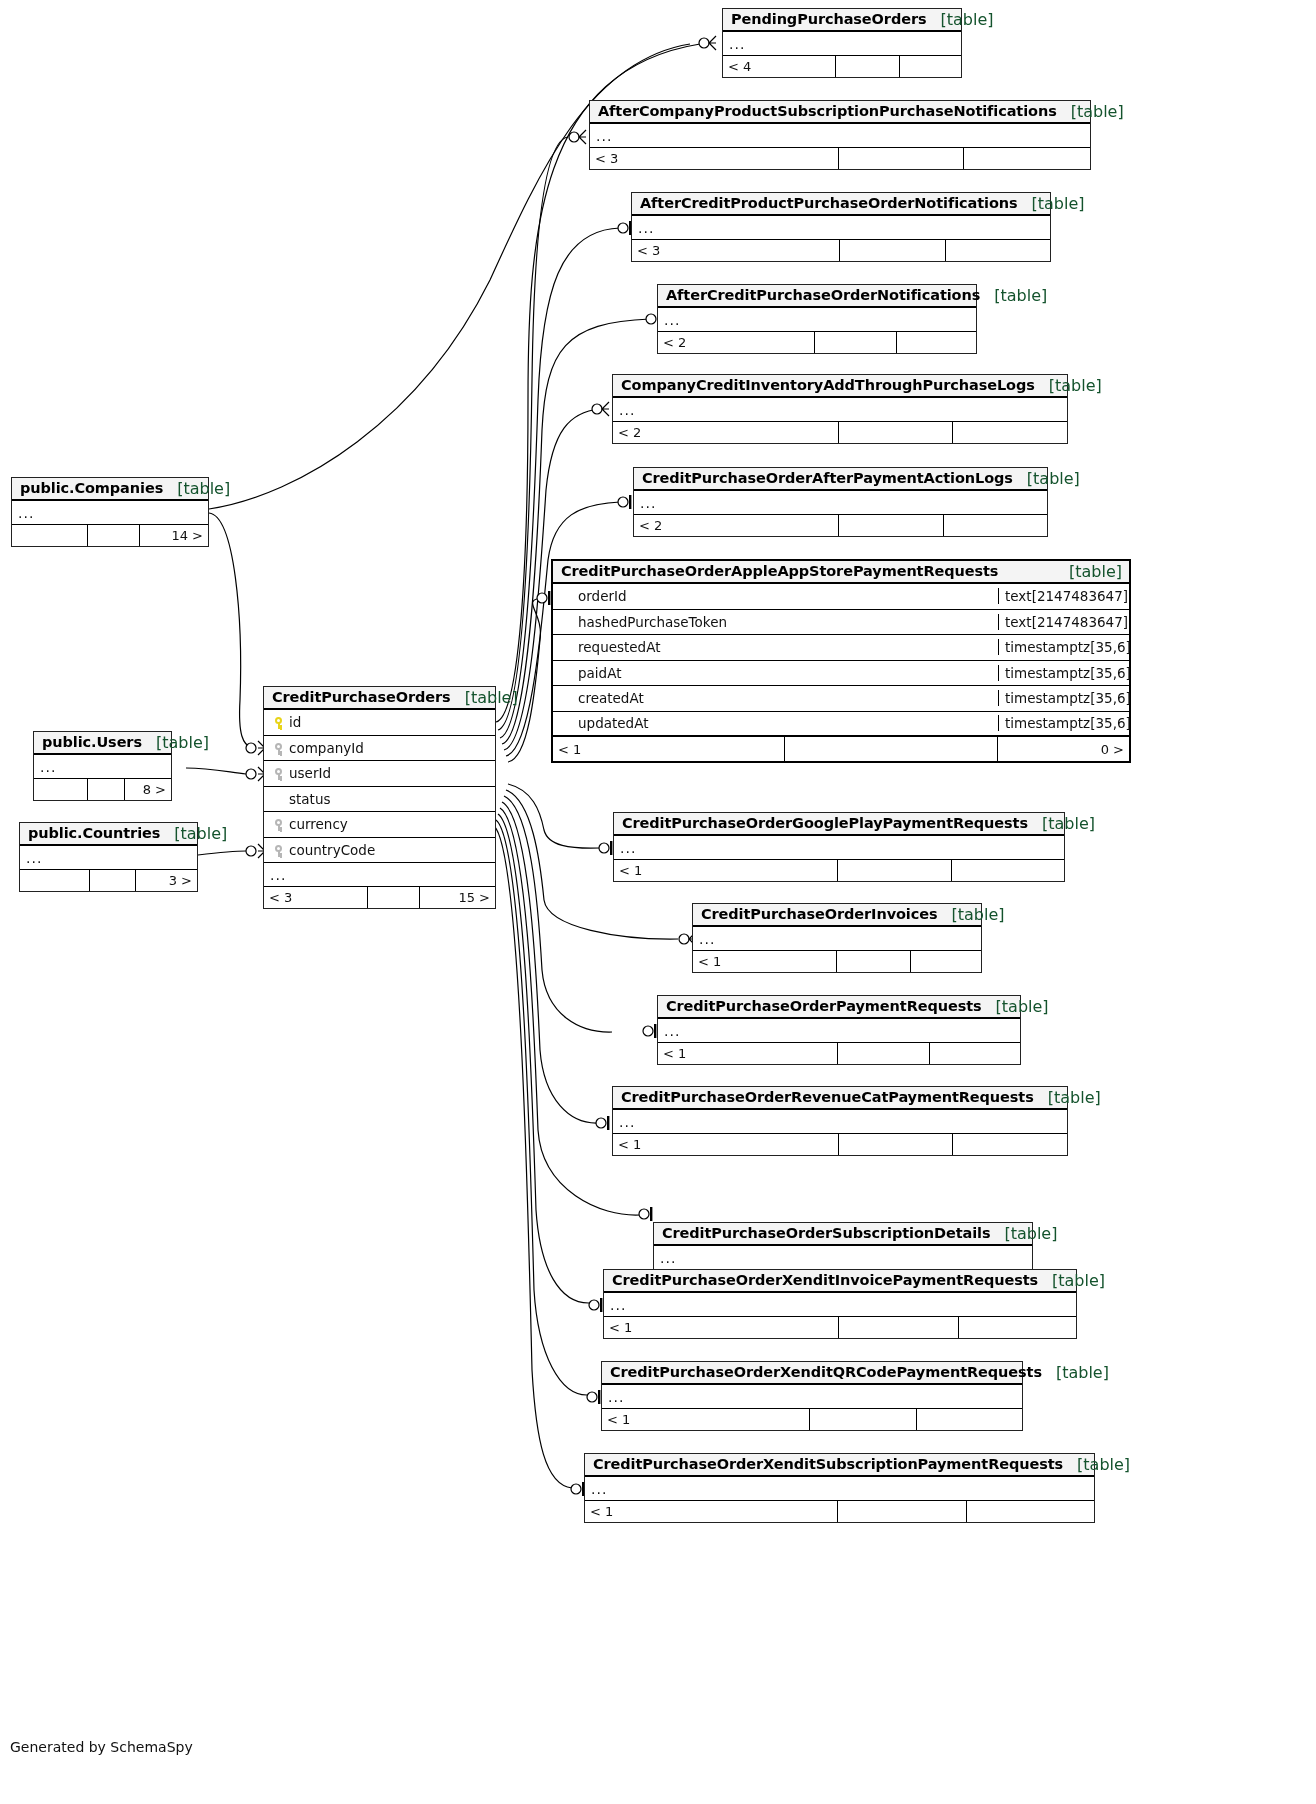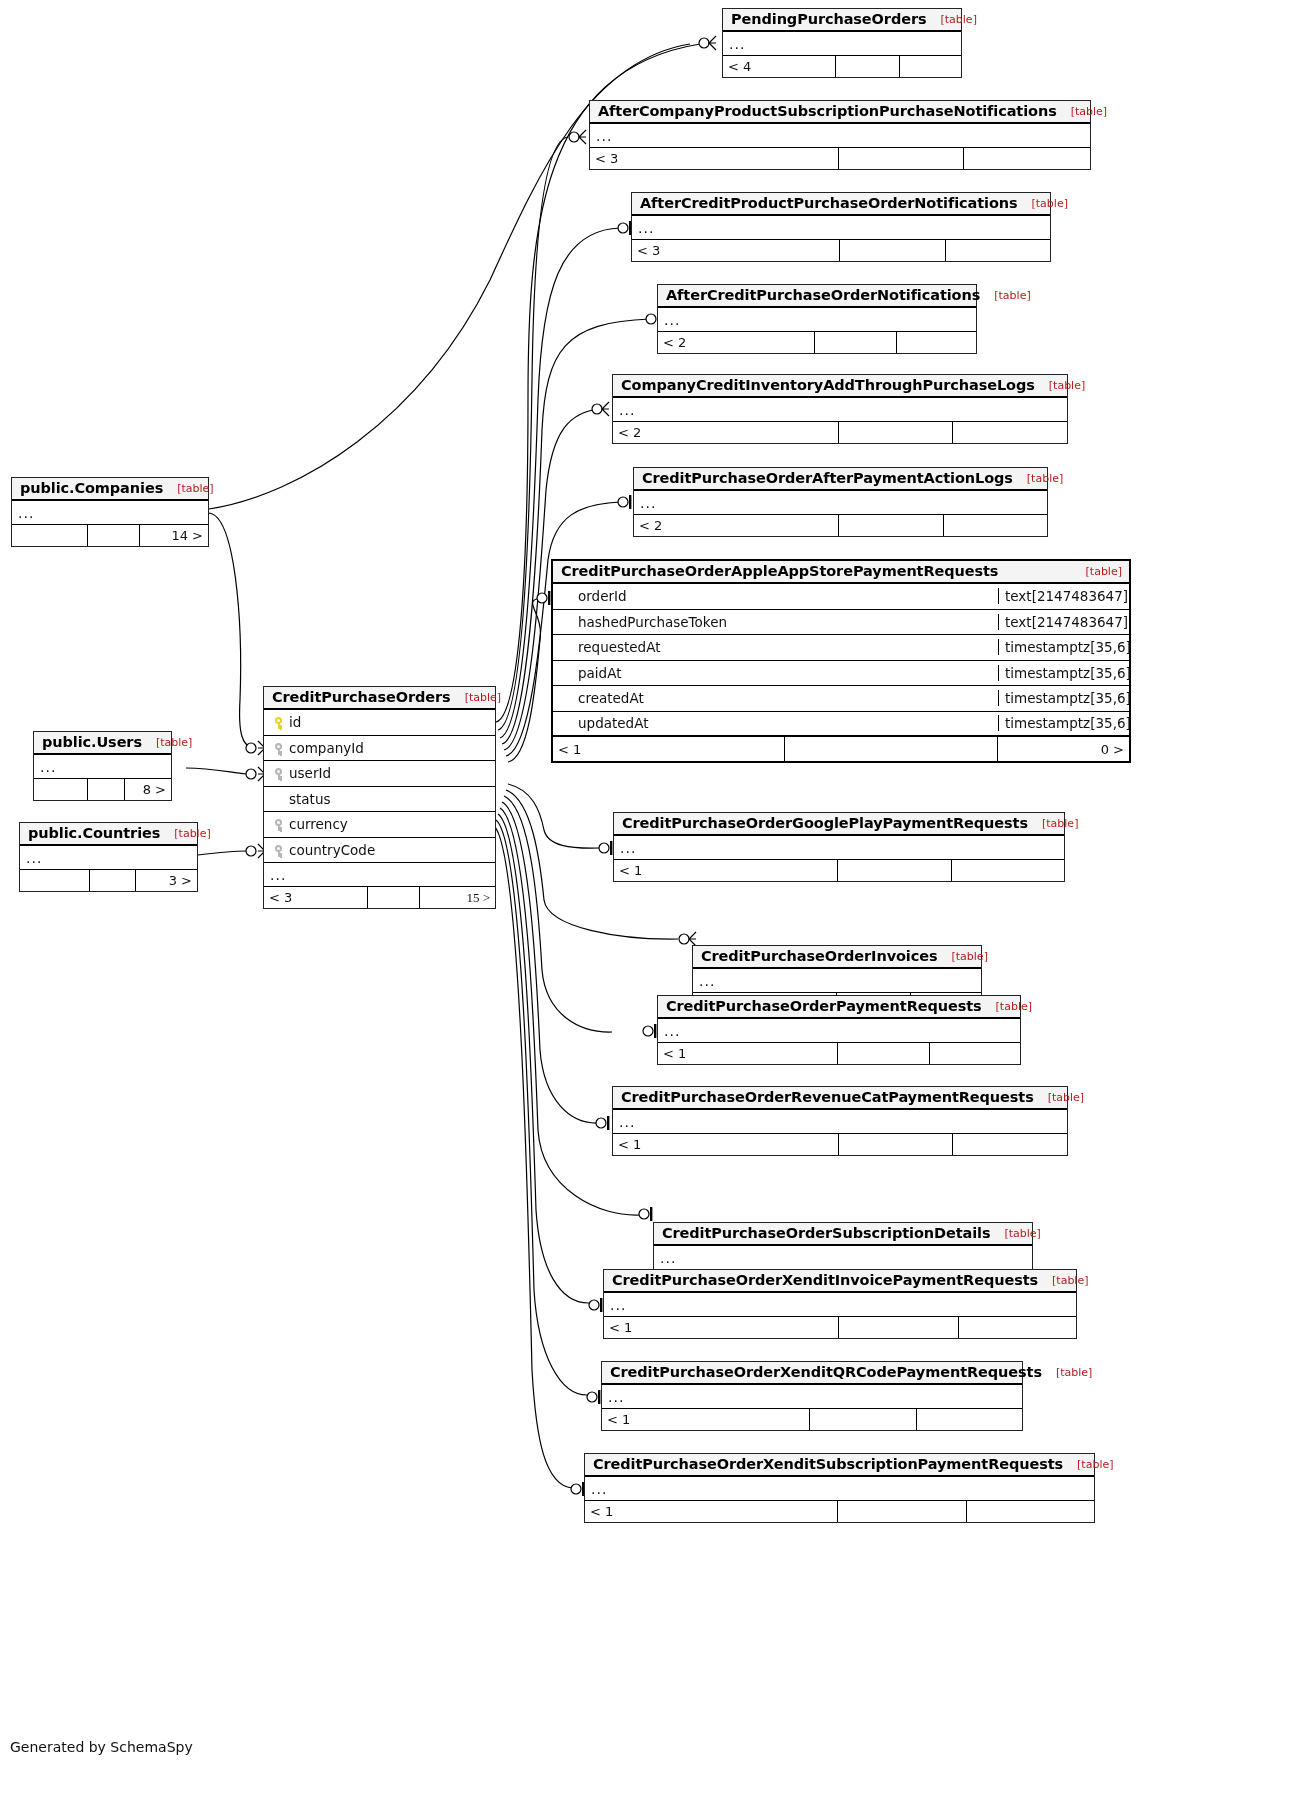--- a/index.html
+++ b/index.html
@@ -62,22 +62,22 @@
     height: 23px;
     white-space: nowrap;
   }
   .tbl-name {
     font-weight: bold;
     font-size: 14.5px;
     color: #000000;
     letter-spacing: -0.1px;
   }
   .tbl-tag {
-    font-size: 11px;
-    color: #b91c1c;
+    font-size: 16px;
+    color: #14532d;
     padding-left: 14px;
   }
   .tbl-body {
     box-sizing: border-box;
   }
   .row {
     box-sizing: border-box;
     height: 25.5px;
     display: flex;
     align-items: center;
@@ -401,21 +401,21 @@
     <div class="tbl-body">
       <div class="ellipsis-row">...</div>
       <div class="footer-row">
         <div class="footer-cell left" style="width:224px;">&lt; 1</div>
         <div class="footer-cell" style="width:114px;"></div>
         <div class="footer-cell right" style="width:112px;"></div>
       </div>
     </div>
   </div>
 
-  <div class="table-node" style="left:692px; top:903px; width:290px;margin-top:42px;">
+  <div class="table-node" style="left:692px; top:903px; width:290px;">
     <div class="tbl-header">
       <span class="tbl-name">CreditPurchaseOrderInvoices</span>
       <span class="tbl-tag">[table]</span>
     </div>
     <div class="tbl-body">
       <div class="ellipsis-row">...</div>
       <div class="footer-row">
         <div class="footer-cell left" style="width:144px;">&lt; 1</div>
         <div class="footer-cell" style="width:74px;"></div>
         <div class="footer-cell right" style="width:70px;"></div>
@@ -587,20 +587,20 @@
 
       <div class="row">
         <span class="colname"><span class="keyslot"><i class="key fk"></i></span><span>countryCode</span></span>
       </div>
 
       <div class="ellipsis-row">...</div>
 
       <div class="footer-row">
         <div class="footer-cell left" style="width:104px;">&lt; 3</div>
         <div class="footer-cell" style="width:52px;"></div>
-        <div class="footer-cell right" style="width:75px;font-family:Liberation Serif, serif;">15 &gt;</div>
+        <div class="footer-cell right" style="width:75px;">15 &gt;</div>
       </div>
     </div>
   </div>
 
   <div class="generated-by">Generated by SchemaSpy</div>
 
 </div>
 
 </body></html>

